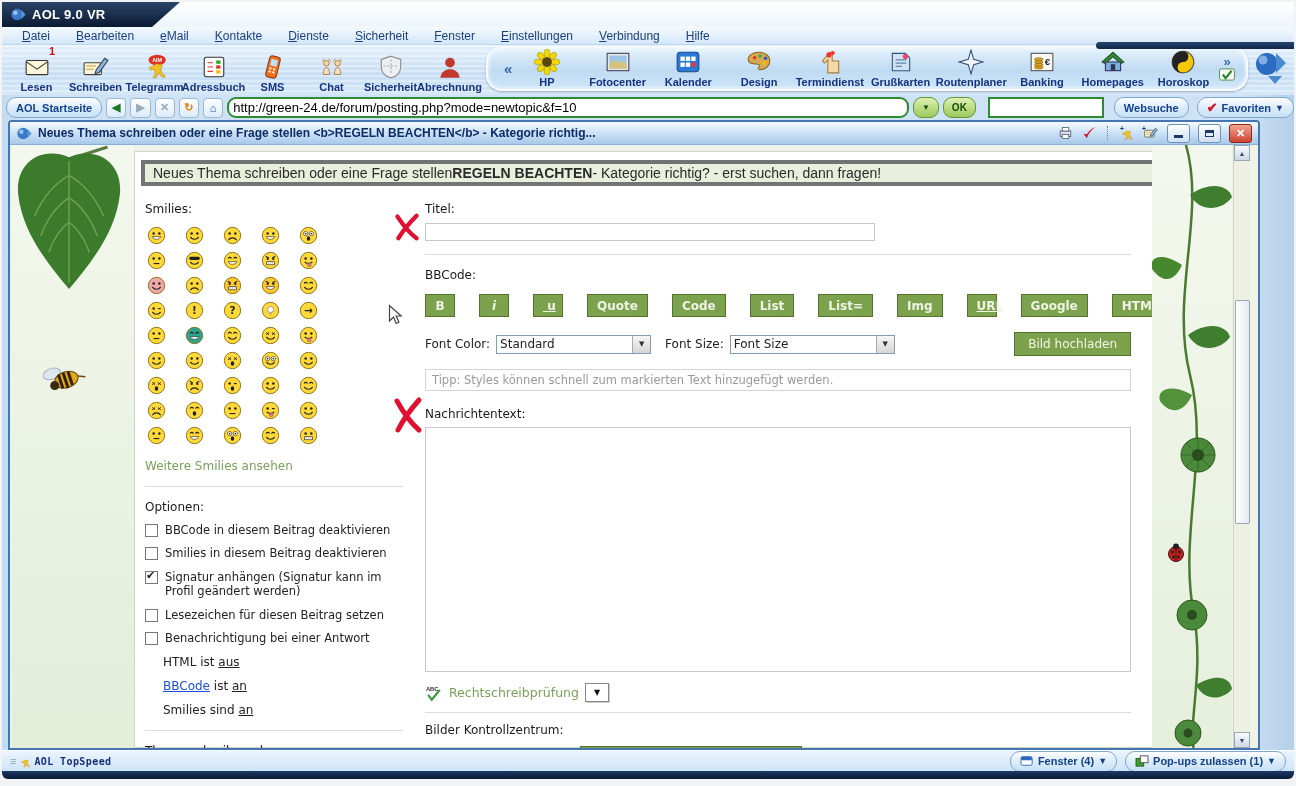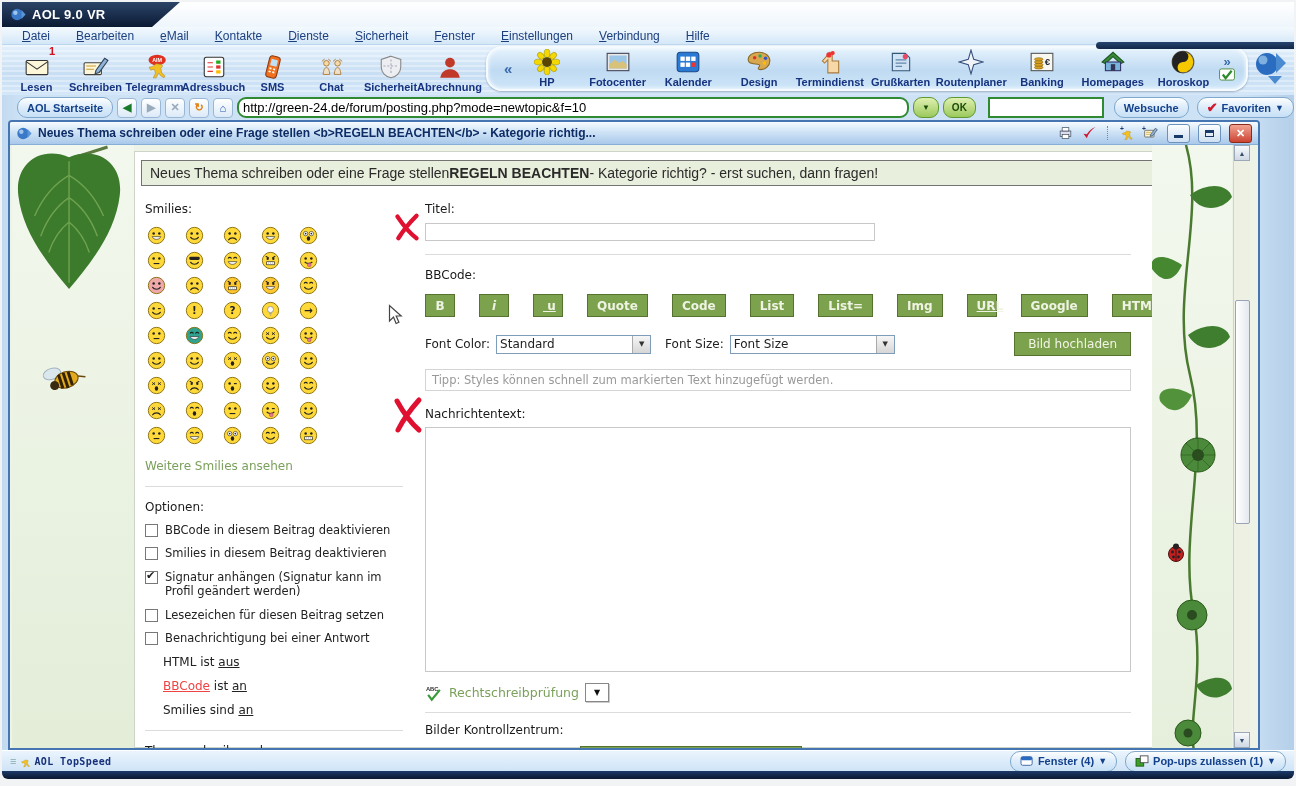--- a/index.html
+++ b/index.html
@@ -31,21 +31,21 @@
     background:linear-gradient(#e6f3fd,#bfdaf2 55%,#cfe6f8);box-shadow:0 1px 2px rgba(20,50,90,.35), inset 0 0 4px #ffffff;
     display:flex;align-items:center;box-sizing:border-box;padding:0 10px;}
   .dockchev{color:#3a6aaa;font-weight:bold;font-size:15px;margin:0 6px;cursor:pointer;}
   .dockitems{flex:1;display:flex;justify-content:space-between;}
   .dockend{display:flex;flex-direction:column;align-items:center;justify-content:center;gap:1px;margin-left:6px;}
   .dockend .chev2{color:#3a6aaa;font-weight:bold;font-size:13px;line-height:10px;cursor:pointer;}
   .aollogo{left:1250px;top:48px;width:42px;height:40px;cursor:pointer;}
 
   
   .framebg{left:2px;top:95px;width:1292px;height:676px;background:linear-gradient(90deg,#c2daf0,#cde2f5 20px,#cde2f5 1240px,#b4cfe9);}
-  .addressrow{left:2px;top:95px;width:1292px;height:25px;display:flex;align-items:center;gap:4px;padding-left:15px;box-sizing:border-box;}
+  .addressrow{left:2px;top:95px;width:1292px;height:25px;display:flex;align-items:center;gap:4px;padding-left:4px;box-sizing:border-box;}
   .pill{display:inline-flex;align-items:center;gap:4px;height:19px;padding:0 9px;border:1px solid #7fa8cc;border-radius:10px;
     background:linear-gradient(#fdfeff,#dcecfa 50%,#c7e0f6);color:#14418c;font-weight:bold;font-size:11px;cursor:pointer;white-space:nowrap;}
   .navbtn{width:20px;height:18px;border:1px solid #9ab8d6;border-radius:4px;background:linear-gradient(#ffffff,#dceaf8);
     display:inline-flex;align-items:center;justify-content:center;font-size:11px;font-weight:bold;cursor:pointer;}
   .urlinput{height:17px;border:2px solid #2f8a32;background:#fff;font-size:13px;font-family:"Liberation Sans",sans-serif;padding:0 4px;}
   .greenbtn{height:19px;border:1px solid #5e9a30;border-radius:9px;background:linear-gradient(#dff0b2,#9cc95c);
     color:#1a4a0a;font-weight:bold;font-size:10px;display:inline-flex;align-items:center;justify-content:center;padding:0 8px;cursor:pointer;}
   .favcheck{color:#d01830;font-size:13px;font-weight:bold;}
   .pillarrow{color:#14418c;font-size:9px;}
 
@@ -65,38 +65,38 @@
 
   .decoleft{position:absolute;left:0;top:0;width:122px;height:100%;background:linear-gradient(180deg,#f3f8ee,#e3edd8);}
   .decoright{position:absolute;right:24px;top:0;width:80px;height:100%;background:linear-gradient(180deg,#f3f8ee,#e6efdc);}
   .vscroll{position:absolute;top:0;right:6px;width:16px;height:100%;background:#eef0e4;border-left:1px solid #d0d4c4;}
   .sbtn{position:absolute;left:0;width:16px;height:16px;background:linear-gradient(#f8fafc,#cfd8e4);border:1px solid #9aa8b8;
     box-sizing:border-box;display:flex;align-items:center;justify-content:center;font-size:7px;color:#35506e;cursor:pointer;}
   .sthumb{position:absolute;left:1px;top:155px;width:13px;height:222px;background:linear-gradient(90deg,#ffffff,#e4e8ee);
     border:1px solid #98a4b4;border-radius:2px;cursor:grab;}
 
   .card{position:absolute;left:122px;top:6px;width:1030px;height:calc(100% - 6px);background:#fff;border:1px solid #cfd4c8;box-sizing:border-box;}
-  .cardhead{position:absolute;left:6px;right:6px;top:8px;height:26px;background:#e9efdd;border:1px solid #737373;
+  .cardhead{position:absolute;left:6px;right:6px;top:8px;height:26px;background:#e9efdd;border:4px solid #737373;
     box-sizing:border-box;display:flex;align-items:center;padding-left:8px;font-size:14px;color:#2a2a2a;white-space:nowrap;}
   .cardhead b{font-weight:bold;}
 
   .colleft{position:absolute;left:10px;top:50px;width:258px;font-family:"DejaVu Sans",sans-serif;}
   .lbl{font-size:12px;font-weight:normal;color:#1a1a1a;font-family:"DejaVu Sans",sans-serif;}
   .smgrid{display:grid;grid-template-columns:repeat(5,38px);grid-auto-rows:25px;margin-top:10px;margin-left:2px;}
   .smiley{width:19px;height:19px;cursor:pointer;}
   .smiley svg{width:19px;height:19px;}
   .glink{color:#7aa05a;font-size:12px;margin-top:8px;cursor:pointer;}
   .sep{border-top:1px solid #dcdcdc;margin:13px 0;}
   .optrow{display:flex;gap:7px;margin:9px 0;align-items:flex-start;cursor:pointer;}
   .cb{flex:0 0 13px;width:13px;height:13px;border:1px solid #777;background:#fff;box-sizing:border-box;position:relative;margin-top:1px;}
   .cb .tick{position:absolute;left:0;top:-3px;font-size:11px;color:#222;}
   .optlabel{font-size:11.5px;color:#222;line-height:1.25;}
   .statusline{font-size:12px;color:#222;margin:10px 0 10px 18px;}
   .statusline .ul{text-decoration:underline;cursor:pointer;}
-  .statusline .glinkul{color:#ef4444;text-decoration:underline;cursor:pointer;}
+  .statusline .glinkul{color:#1d4ed8;text-decoration:underline;cursor:pointer;}
 
   .colright{position:absolute;left:290px;top:50px;width:706px;font-family:"DejaVu Sans",sans-serif;}
   .titelinput{width:450px;height:18px;border:1px solid #c8c8c8;margin-top:7px;font-size:12px;padding:0 3px;box-sizing:border-box;}
   .bbrow{display:flex;gap:24px;margin-top:12px;align-items:center;flex-wrap:nowrap;}
   .bb{background:#7da24d;border:1px solid #55722f;color:#eff3e4;font-family:"DejaVu Sans",sans-serif;
     font-size:12px;font-weight:bold;height:23px;padding:0 9px;cursor:pointer;white-space:pre;}
   .bb.bold{font-weight:bold;min-width:30px;}
   .bb.italic{font-style:italic;min-width:30px;}
   .bb.underline{text-decoration:underline;min-width:30px;}
   .fontrow{display:flex;align-items:center;margin-top:15px;font-size:12px;color:#222;}

